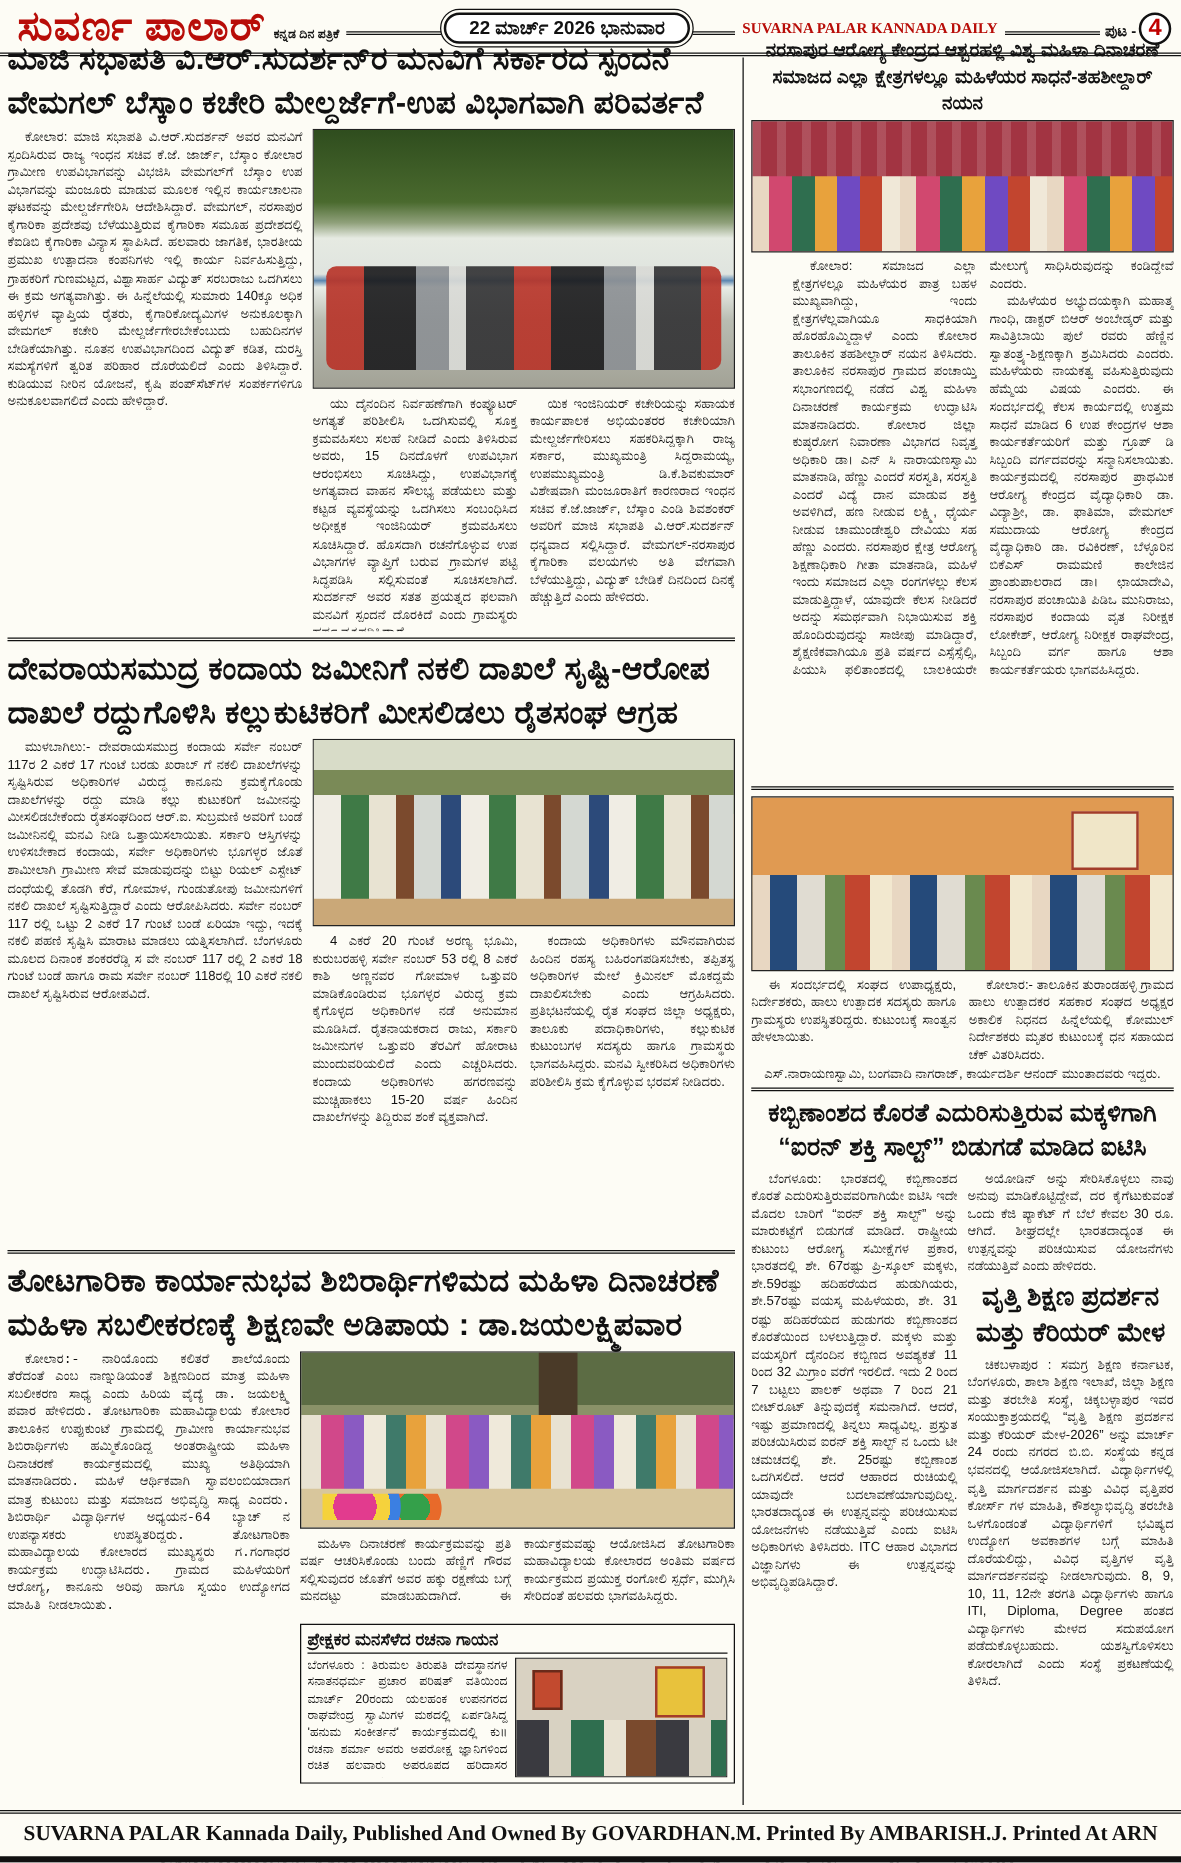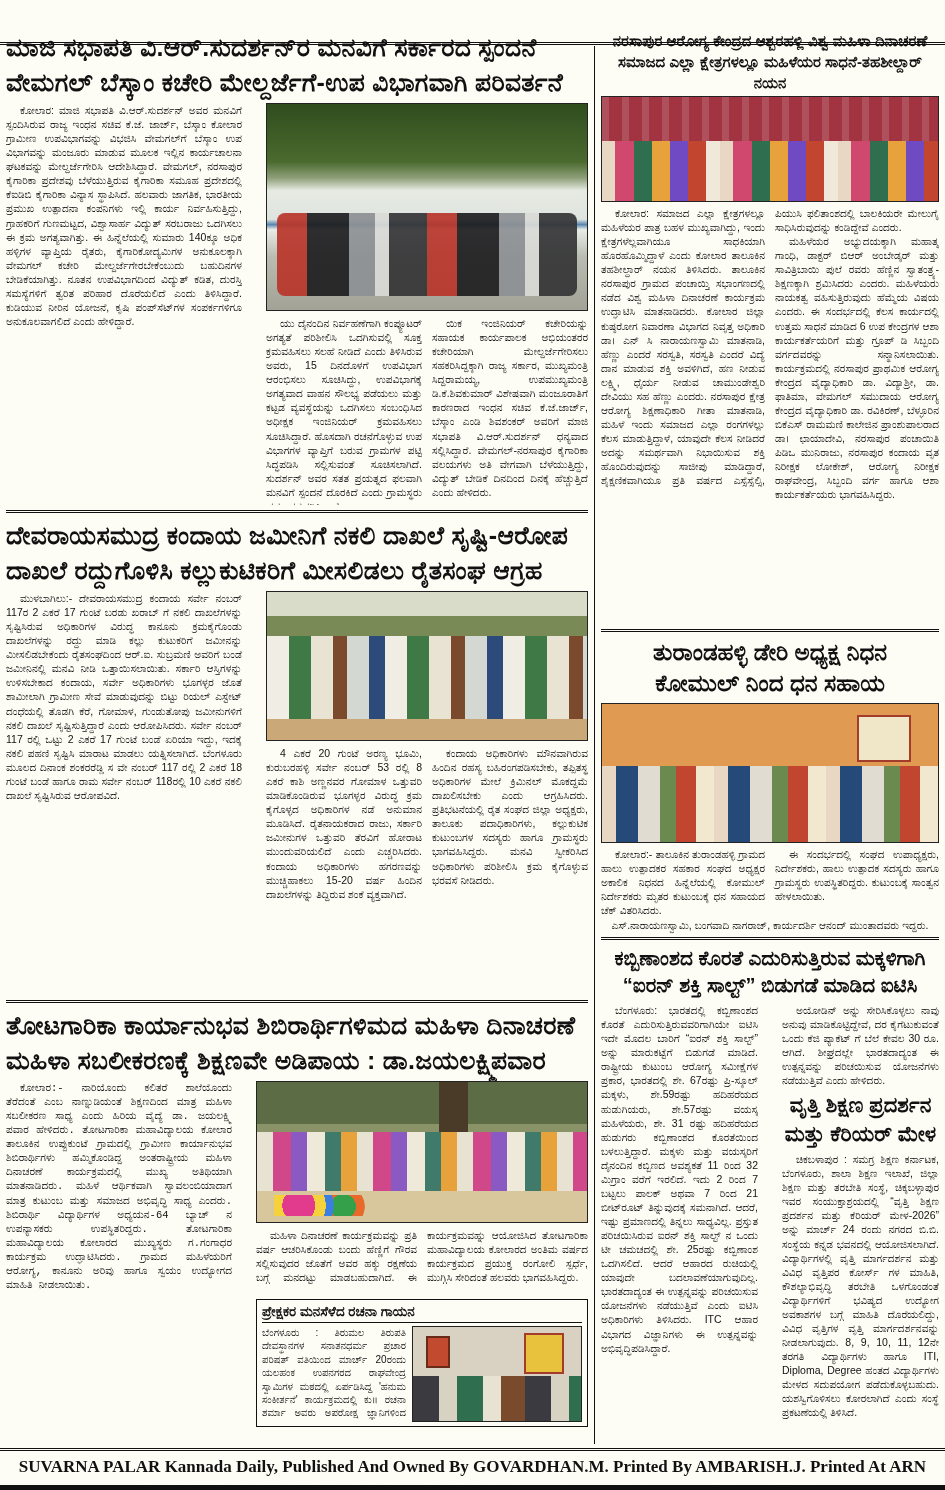--- a/index.html
+++ b/index.html
@@ -26,21 +26,21 @@
   .secL { position:absolute; left:6px; top:30px; width:582px; height:1398px; }
   .vrule { position:absolute; left:594px; top:46px; height:1398px; border-left:1px solid #111; }
   .secR { position:absolute; left:601px; top:30px; width:338px; height:1414px; }
 
   .head-xl { font-size:25px; line-height:1.38; font-weight:800; letter-spacing:.3px; }
   .head-lg { font-size:23px; line-height:1.35; font-weight:800; text-align:center; }
   .head-md { font-size:20px; line-height:1.35; font-weight:800; text-align:center; }
   .head-sm { font-size:15px; line-height:1.4; font-weight:800; text-align:center; }
 
   p.body { font-size:10.5px; line-height:1.34; text-align:justify; text-indent:14px; }
-  .row { display:flex; gap:24px; overflow:hidden; }
+  .row { display:flex; gap:8px; overflow:hidden; }
   .colnarrow { flex:0 0 236px; overflow:hidden; }
   .blk { flex:1 1 auto; display:flex; flex-direction:column; gap:5px; overflow:hidden; }
   .cols2 { column-count:2; column-gap:10px; overflow:hidden; }
   .art-sep { border:none; border-top:3px double #111; margin:5px 0; }
 
   
   .photo { position:relative; overflow:hidden; border:1px solid #222; flex:none; }
   .crowd { position:absolute; left:0; right:0; }
   .photoA { background:linear-gradient(180deg,#2f4d1e 0%,#4a6a2e 28%,#8fa07a 36%,#e6eae2 42%,#dfe4df 56%,#5b86b0 58.5%,#e8ece6 61%,#b9bcb1 74%,#a2a296 100%); }
   .photoA .veh { position:absolute; bottom:7%; left:3%; right:3%; height:40%; border-radius:8px; opacity:.92;
@@ -77,20 +77,31 @@
 
   .byline-center { font-size:10.5px; text-align:center; }
   .ftr { position:absolute; left:0; top:1448px; width:945px; height:42px; border-top:3px double #111; border-bottom:5px solid #111;
     font-family:"Liberation Serif","DejaVu Serif",serif; font-size:17px; font-weight:700; text-align:center; line-height:1.55; padding-top:3px; }
 </style>
 </head>
 <body>
 
 <div class="page">
 
+  <div class="hdr">
+    <div class="masthead">ಸುವರ್ಣ ಪಾಲಾರ್</div>
+    <div class="tagline">ಕನ್ನಡ ದಿನ ಪತ್ರಿಕೆ</div>
+    <div class="hline grow"></div>
+    <div class="datepill">22 ಮಾರ್ಚ್ 2026 ಭಾನುವಾರ</div>
+    <div class="hline"></div>
+    <div class="engname">SUVARNA PALAR KANNADA DAILY</div>
+    <div class="hline grow"></div>
+    <div class="pagelabel">ಪುಟ -</div>
+    <div class="pagenum">4</div>
+  </div>
   <div class="hdr-rule"></div>
 
   <div class="secL">
 
     <div>
       <h1 class="head-xl">
         <span>ಮಾಜಿ ಸಭಾಪತಿ ವಿ.ಆರ್.ಸುದರ್ಶನ್‌ರ ಮನವಿಗೆ ಸರ್ಕಾರದ ಸ್ಪಂದನೆ</span><br>
         <span>ವೇಮಗಲ್ ಬೆಸ್ಕಾಂ ಕಚೇರಿ ಮೇಲ್ದರ್ಜೆಗೆ-ಉಪ ವಿಭಾಗವಾಗಿ ಪರಿವರ್ತನೆ</span>
       </h1>
       <div class="row" style="height:402px; margin-top:4px;">
@@ -176,40 +187,36 @@
 
     <div>
       <h2 class="head-sm">
         <span>ನರಸಾಪುರ ಆರೋಗ್ಯ ಕೇಂದ್ರದ ಆಶ್ಬರಹಳ್ಲಿ ವಿಶ್ವ ಮಹಿಳಾ ದಿನಾಚರಣೆ</span><br>
         <span>ಸಮಾಜದ ಎಲ್ಲಾ ಕ್ಷೇತ್ರಗಳಲ್ಲೂ ಮಹಿಳೆಯರ ಸಾಧನೆ-ತಹಶೀಲ್ದಾರ್ ನಯನ</span>
       </h2>
       <div class="photo photoR1" style="height:106px; margin-top:3px;">
         <div class="curtain"></div>
         <div class="crowd"></div>
       </div>
-      <div class="cols2" style="height:418px; margin-top:4px;">
+      <div class="cols2" style="height:418px; margin-top:4px;margin-left:33px;">
         <p class="body">ಕೋಲಾರ: ಸಮಾಜದ ಎಲ್ಲಾ ಕ್ಷೇತ್ರಗಳಲ್ಲೂ ಮಹಿಳೆಯರ ಪಾತ್ರ ಬಹಳ ಮುಖ್ಯವಾಗಿದ್ದು, ಇಂದು ಕ್ಷೇತ್ರಗಳೆಲ್ಲವಾಗಿಯೂ ಸಾಧಕಿಯಾಗಿ ಹೊರಹೊಮ್ಮಿದ್ದಾಳೆ ಎಂದು ಕೋಲಾರ ತಾಲೂಕಿನ ತಹಶೀಲ್ದಾರ್ ನಯನ ತಿಳಿಸಿದರು. ತಾಲೂಕಿನ ನರಸಾಪುರ ಗ್ರಾಮದ ಪಂಚಾಯ್ತಿ ಸಭಾಂಗಣದಲ್ಲಿ ನಡೆದ ವಿಶ್ವ ಮಹಿಳಾ ದಿನಾಚರಣೆ ಕಾರ್ಯಕ್ರಮ ಉದ್ಘಾಟಿಸಿ ಮಾತನಾಡಿದರು. ಕೋಲಾರ ಜಿಲ್ಲಾ ಕುಷ್ಠರೋಗ ನಿವಾರಣಾ ವಿಭಾಗದ ನಿವೃತ್ತ ಅಧಿಕಾರಿ ಡಾ। ಎನ್ ಸಿ ನಾರಾಯಣಸ್ವಾಮಿ ಮಾತನಾಡಿ, ಹೆಣ್ಣು ಎಂದರೆ ಸರಸ್ವತಿ, ಸರಸ್ವತಿ ಎಂದರೆ ವಿದ್ಯೆ ದಾನ ಮಾಡುವ ಶಕ್ತಿ ಅವಳಿಗಿದೆ, ಹಣ ನೀಡುವ ಲಕ್ಷ್ಮಿ, ಧೈರ್ಯ ನೀಡುವ ಚಾಮುಂಡೇಶ್ವರಿ ದೇವಿಯು ಸಹ ಹೆಣ್ಣು ಎಂದರು. ನರಸಾಪುರ ಕ್ಷೇತ್ರ ಆರೋಗ್ಯ ಶಿಕ್ಷಣಾಧಿಕಾರಿ ಗೀತಾ ಮಾತನಾಡಿ, ಮಹಿಳೆ ಇಂದು ಸಮಾಜದ ಎಲ್ಲಾ ರಂಗಗಳಲ್ಲು ಕೆಲಸ ಮಾಡುತ್ತಿದ್ದಾಳೆ, ಯಾವುದೇ ಕೆಲಸ ನೀಡಿದರೆ ಅದನ್ನು ಸಮರ್ಥವಾಗಿ ನಿಭಾಯಿಸುವ ಶಕ್ತಿ ಹೊಂದಿರುವುದನ್ನು ಸಾಜೀಪು ಮಾಡಿದ್ದಾರೆ, ಶೈಕ್ಷಣಿಕವಾಗಿಯೂ ಪ್ರತಿ ವರ್ಷದ ಎಸ್ಸೆಸ್ಸೆಲ್ಸಿ, ಪಿಯುಸಿ ಫಲಿತಾಂಶದಲ್ಲಿ ಬಾಲಕಿಯರೇ ಮೇಲುಗೈ ಸಾಧಿಸಿರುವುದನ್ನು ಕಂಡಿದ್ದೇವೆ ಎಂದರು.</p>
         <p class="body">ಮಹಿಳೆಯರ ಅಭ್ಯುದಯಕ್ಕಾಗಿ ಮಹಾತ್ಮ ಗಾಂಧಿ, ಡಾಕ್ಟರ್ ಬಿಆರ್ ಅಂಬೇಡ್ಕರ್ ಮತ್ತು ಸಾವಿತ್ರಿಬಾಯಿ ಪುಲೆ ರವರು ಹೆಣ್ಣಿನ ಸ್ವಾತಂತ್ರ್ಯ-ಶಿಕ್ಷಣಕ್ಕಾಗಿ ಶ್ರಮಿಸಿದರು ಎಂದರು. ಮಹಿಳೆಯರು ನಾಯಕತ್ವ ವಹಿಸುತ್ತಿರುವುದು ಹೆಮ್ಮೆಯ ವಿಷಯ ಎಂದರು. ಈ ಸಂದರ್ಭದಲ್ಲಿ ಕೆಲಸ ಕಾರ್ಯದಲ್ಲಿ ಉತ್ತಮ ಸಾಧನೆ ಮಾಡಿದ 6 ಉಪ ಕೇಂದ್ರಗಳ ಆಶಾ ಕಾರ್ಯಕರ್ತೆಯರಿಗೆ ಮತ್ತು ಗ್ರೂಪ್ ಡಿ ಸಿಬ್ಬಂದಿ ವರ್ಗದವರನ್ನು ಸನ್ಮಾನಿಸಲಾಯಿತು. ಕಾರ್ಯಕ್ರಮದಲ್ಲಿ ನರಸಾಪುರ ಪ್ರಾಥಮಿಕ ಆರೋಗ್ಯ ಕೇಂದ್ರದ ವೈದ್ಯಾಧಿಕಾರಿ ಡಾ. ವಿದ್ಯಾಶ್ರೀ, ಡಾ. ಫಾತಿಮಾ, ವೇಮಗಲ್ ಸಮುದಾಯ ಆರೋಗ್ಯ ಕೇಂದ್ರದ ವೈದ್ಯಾಧಿಕಾರಿ ಡಾ. ರವಿಕಿರಣ್, ಬೆಳ್ಳೂರಿನ ಬಿಕೆಎಸ್ ರಾಮಮಣಿ ಕಾಲೇಜಿನ ಪ್ರಾಂಶುಪಾಲರಾದ ಡಾ। ಛಾಯಾದೇವಿ, ನರಸಾಪುರ ಪಂಚಾಯಿತಿ ಪಿಡಿಒ ಮುನಿರಾಜು, ನರಸಾಪುರ ಕಂದಾಯ ವೃತ ನಿರೀಕ್ಷಕ ಲೋಕೇಶ್, ಆರೋಗ್ಯ ನಿರೀಕ್ಷಕ ರಾಘವೇಂದ್ರ, ಸಿಬ್ಬಂದಿ ವರ್ಗ ಹಾಗೂ ಆಶಾ ಕಾರ್ಯಕರ್ತೆಯರು ಭಾಗವಹಿಸಿದ್ದರು.</p>
       </div>
     </div>
 
     <hr class="art-sep">
 
     <div>
-      <h2 class="head-lg">
-        <span>ತುರಾಂಡಹಳ್ಳಿ ಡೇರಿ ಅಧ್ಯಕ್ಷ ನಿಧನ</span><br>
-        <span>ಕೋಮುಲ್ ನಿಂದ ಧನ ಸಹಾಯ</span>
-      </h2>
       <div class="photo photoR2" style="height:140px; margin-top:4px;">
         <div class="poster"></div>
         <div class="crowd"></div>
       </div>
       <div class="cols2" style="height:72px; margin-top:4px;">
+        <p class="body">ಈ ಸಂದರ್ಭದಲ್ಲಿ ಸಂಘದ ಉಪಾಧ್ಯಕ್ಷರು, ನಿರ್ದೇಶಕರು, ಹಾಲು ಉತ್ಪಾದಕ ಸದಸ್ಯರು ಹಾಗೂ ಗ್ರಾಮಸ್ಥರು ಉಪಸ್ಥಿತರಿದ್ದರು. ಕುಟುಂಬಕ್ಕೆ ಸಾಂತ್ವನ ಹೇಳಲಾಯಿತು.</p>
         <p class="body">ಕೋಲಾರ:- ತಾಲೂಕಿನ ತುರಾಂಡಹಳ್ಳಿ ಗ್ರಾಮದ ಹಾಲು ಉತ್ಪಾದಕರ ಸಹಕಾರ ಸಂಘದ ಅಧ್ಯಕ್ಷರ ಅಕಾಲಿಕ ನಿಧನದ ಹಿನ್ನೆಲೆಯಲ್ಲಿ ಕೋಮುಲ್ ನಿರ್ದೇಶಕರು ಮೃತರ ಕುಟುಂಬಕ್ಕೆ ಧನ ಸಹಾಯದ ಚೆಕ್ ವಿತರಿಸಿದರು.</p>
-        <p class="body">ಈ ಸಂದರ್ಭದಲ್ಲಿ ಸಂಘದ ಉಪಾಧ್ಯಕ್ಷರು, ನಿರ್ದೇಶಕರು, ಹಾಲು ಉತ್ಪಾದಕ ಸದಸ್ಯರು ಹಾಗೂ ಗ್ರಾಮಸ್ಥರು ಉಪಸ್ಥಿತರಿದ್ದರು. ಕುಟುಂಬಕ್ಕೆ ಸಾಂತ್ವನ ಹೇಳಲಾಯಿತು.</p>
       </div>
       <p class="byline-center">ಎಸ್.ನಾರಾಯಣಸ್ವಾಮಿ, ಬಂಗವಾದಿ ನಾಗರಾಜ್, ಕಾರ್ಯದರ್ಶಿ ಆನಂದ್ ಮುಂತಾದವರು ಇದ್ದರು.</p>
     </div>
 
     <hr class="art-sep">
 
     <div>
       <h2 class="head-md">
         <span>ಕಬ್ಬಿಣಾಂಶದ ಕೊರತೆ ಎದುರಿಸುತ್ತಿರುವ ಮಕ್ಕಳಿಗಾಗಿ</span><br>
         <span>“ಐರನ್ ಶಕ್ತಿ ಸಾಲ್ಟ್” ಬಿಡುಗಡೆ ಮಾಡಿದ ಐಟಿಸಿ</span>

